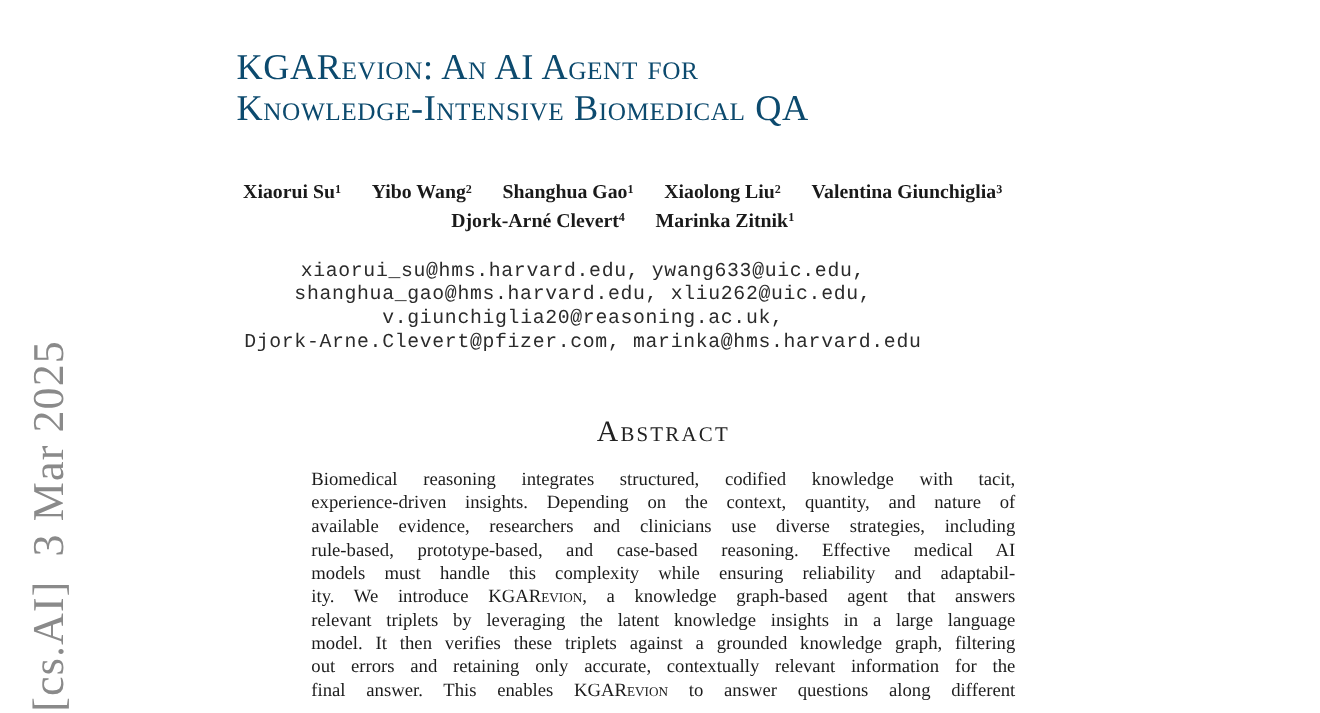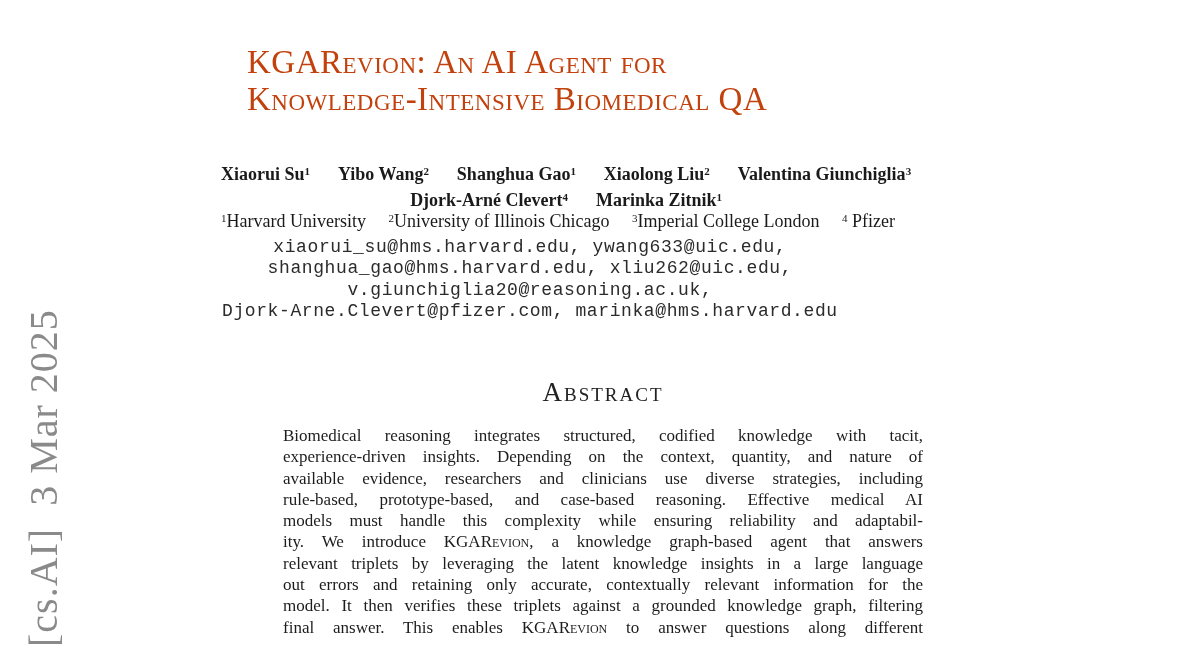--- a/index.html
+++ b/index.html
@@ -26,23 +26,22 @@
     color: #8a8a8a;
   }
   .title {
     position: absolute;
     left: 215px;
     top: 44px;
     font-size: 33px;
     line-height: 37px;
     font-variant: small-caps;
     letter-spacing: 0.5px;
-    color: #c2410c;
+    color: #0c4a6e;
     white-space: nowrap;
-    margin-left: 32px;
   }
   .authors {
     position: absolute;
     left: 221px;
     top: 161px;
     font-size: 18px;
     font-weight: bold;
     line-height: 26px;
     white-space: nowrap;
     text-align: center;
@@ -117,37 +116,36 @@
   <div class="title">
     <div>KGARevion: An AI Agent for</div>
     <div>Knowledge-Intensive Biomedical QA</div>
   </div>
 
   <div class="authors" id="authors">
       <div><span class="author">Xiaorui Su<sup>1</sup></span><span class="author">Yibo Wang<sup>2</sup></span><span class="author">Shanghua Gao<sup>1</sup></span><span class="author">Xiaolong Liu<sup>2</sup></span><span class="author">Valentina Giunchiglia<sup>3</sup></span></div>
       <div><span class="author">Djork-Arné Clevert<sup>4</sup></span><span class="author">Marinka Zitnik<sup>1</sup></span></div>
     </div>
 
-  <div class="affils" id="affils"><span class="affil"><sup>1</sup>Harvard University</span><span class="affil"><sup>2</sup>University of Illinois Chicago</span><span class="affil"><sup>3</sup>Imperial College London</span><span class="affil"><sup>4</sup> Pfizer</span></div>
 
   <div class="emails" id="emails">
       <div>xiaorui_su@hms.harvard.edu, ywang633@uic.edu,</div>
       <div>shanghua_gao@hms.harvard.edu, xliu262@uic.edu,</div>
       <div>v.giunchiglia20@reasoning.ac.uk,</div>
       <div>Djork-Arne.Clevert@pfizer.com, marinka@hms.harvard.edu</div>
     </div>
 
   <div class="abs-head">Abstract</div>
 
   <div class="abs" id="abs-lines">
       <div class="aline">Biomedical reasoning integrates structured, codified knowledge with tacit,</div>
       <div class="aline">experience-driven insights. Depending on the context, quantity, and nature of</div>
       <div class="aline">available evidence, researchers and clinicians use diverse strategies, including</div>
       <div class="aline">rule-based, prototype-based, and case-based reasoning. Effective medical AI</div>
       <div class="aline">models must handle this complexity while ensuring reliability and adaptabil-</div>
       <div class="aline">ity. We introduce <span class="sc">KGARevion</span>, a knowledge graph-based agent that answers</div>
       <div class="aline">relevant triplets by leveraging the latent knowledge insights in a large language</div>
+      <div class="aline">model. It then verifies these triplets against a grounded knowledge graph, filtering</div>
       <div class="aline">out errors and retaining only accurate, contextually relevant information for the</div>
-      <div class="aline">model. It then verifies these triplets against a grounded knowledge graph, filtering</div>
       <div class="aline">final answer. This enables <span class="sc">KGARevion</span> to answer questions along different</div>
     </div>
 
 </div>
 
 </body></html>

